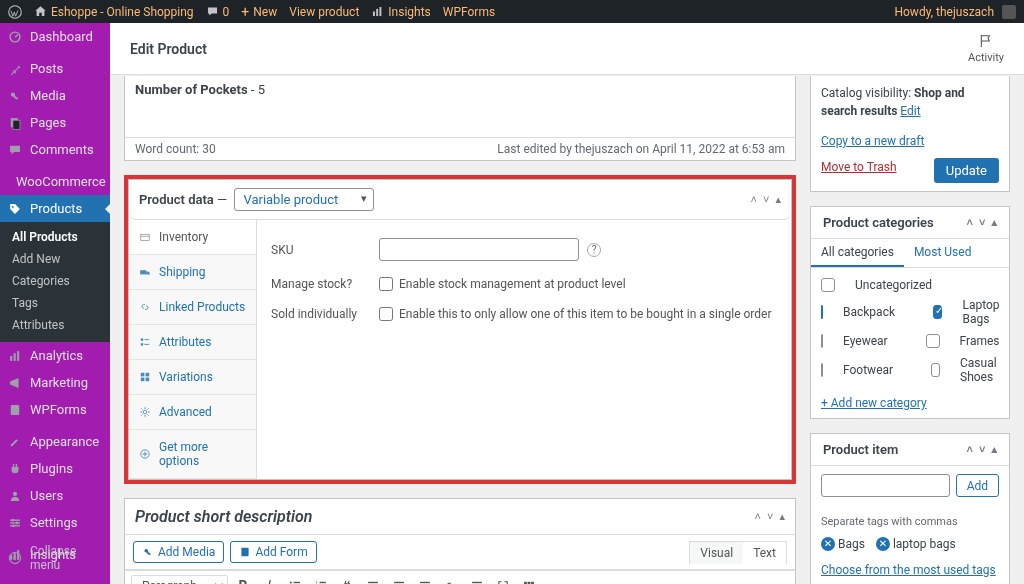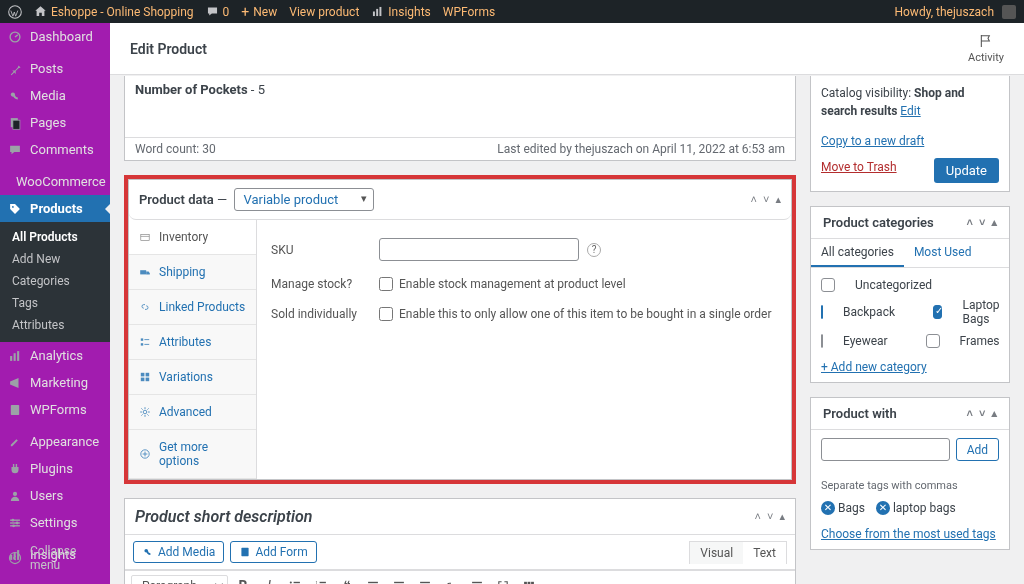--- a/index.html
+++ b/index.html
@@ -9,21 +9,21 @@
 
 .adminbar { background: #1d2327; color: #c3c4c7; height: 23px; display: flex; align-items: center; padding: 0 8px; font-size: 12px; justify-content: space-between; }
 .adminbar .left, .adminbar .right { display: flex; align-items: center; gap: 12px; }
 .adminbar a { color: #fdba74; text-decoration: none; display: flex; align-items: center; gap: 4px; cursor: pointer; }
 .adminbar .wp-logo { width: 14px; height: 14px; }
 .adminbar .avatar { width: 14px; height: 14px; background: #555; border-radius: 2px; margin-left: 4px; }
 
 
 .sidemenu { position: absolute; left: 0; top: 23px; bottom: 0; width: 110px; background: #a21caf; color: #c3c4c7; font-size: 13px; overflow: hidden; }
 .sidemenu .item { display: flex; align-items: center; gap: 8px; padding: 6px 8px; cursor: pointer; color: #e0e0e0; }
-.sidemenu .item.current { background: #2271b1; color: #fff; position: relative; font-weight: bold; }
+.sidemenu .item.current { background: #2271b1; color: #fff; position: relative; }
 .sidemenu .item.current::after { content: ""; position: absolute; right: -1px; top: 50%; transform: translateY(-50%); border: 6px solid transparent; border-right-color: #f0f0f1; }
 .sidemenu .sub { background: #2c3338; padding: 4px 0 6px; }
 .sidemenu .sub .subitem { padding: 4px 8px 4px 12px; color: #c3c4c7; cursor: pointer; font-size: 12px; }
 .sidemenu .sub .subitem.active { color: #fff; font-weight: 600; }
 .sidemenu .sep { height: 5px; }
 .sidemenu .ic { width: 14px; height: 14px; display: inline-flex; align-items: center; justify-content: center; fill: #9ca2a7; }
 .sidemenu .collapse { position: absolute; bottom: 6px; left: 0; right: 0; padding: 6px 8px; display: flex; align-items: center; gap: 8px; color: #c3c4c7; font-size: 12px; cursor: pointer; }
 
 
 .main { position: absolute; left: 110px; right: 0; top: 23px; bottom: 0; background: #f0f0f1; overflow: hidden; }
@@ -583,28 +583,38 @@
             <li>
                   <input type="checkbox" style="">
                   <span>Eyewear</span>
               <ul>
                     <li>
                       <input type="checkbox" style="">
                       <span>Frames</span>
                     </li>
                   </ul>
             </li>
+            <li>
+                  <input type="checkbox" style="">
+                  <span>Footwear</span>
+              <ul>
+                    <li>
+                      <input type="checkbox" style="">
+                      <span>Casual Shoes</span>
+                    </li>
+                  </ul>
+            </li>
           </ul>
           <a class="addcat">+ Add new category</a>
         </div>
       </div>
 
       <div class="sidebox">
         <div class="shd">
-              <span>Product with</span>
+              <span>Product item</span>
           <div class="handles">
                 <span>˄</span>
                 <span>˅</span>
                 <span>▴</span>
               </div>
         </div>
         <div class="sbody">
           <div class="taginput">
             <input type="text" style="">
             <button>Add</button>

